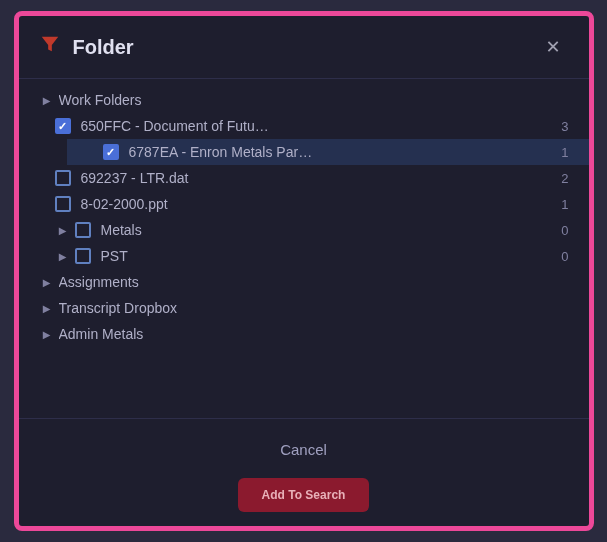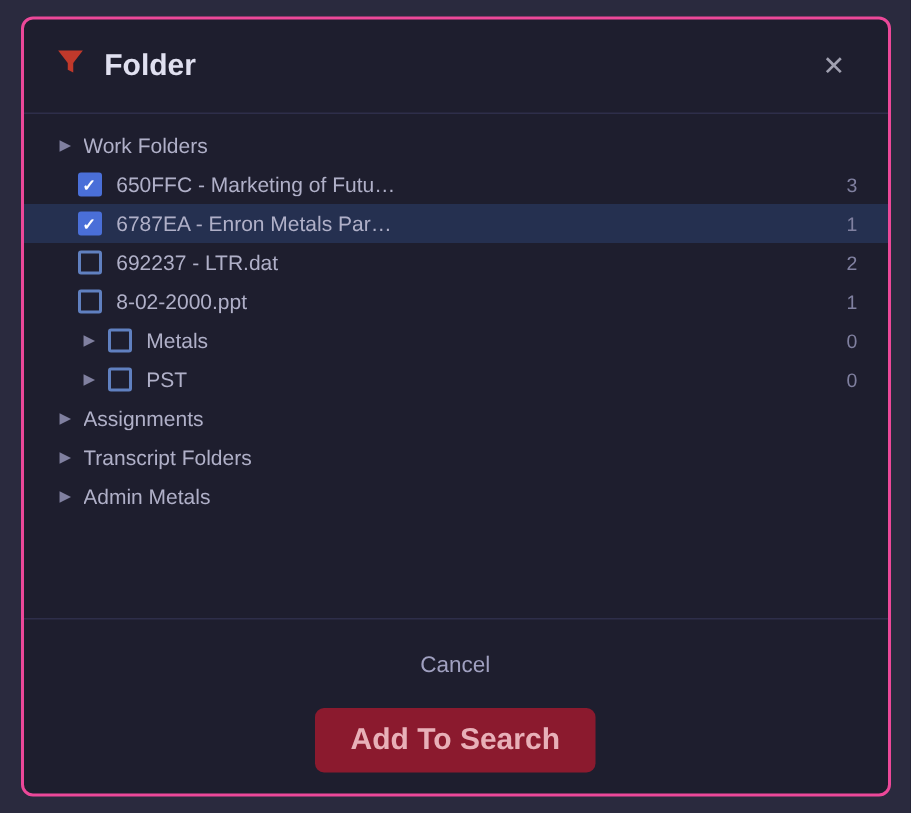--- a/index.html
+++ b/index.html
@@ -6,21 +6,21 @@
     body {
       background: #2a2a3e;
       display: flex;
       align-items: center;
       justify-content: center;
       min-height: 100vh;
       font-family: Arial, sans-serif;
     }
     .dialog {
       background: #1e1e2e;
-      border: 2px solid #ec4899;
+      border: 5px solid #ec4899;
       border-radius: 8px;
       width: 580px;
       min-height: 520px;
       color: #c0c0d0;
       position: relative;
       padding: 0;
       display: flex;
       flex-direction: column;
     }
     .dialog-header {
@@ -134,30 +134,31 @@
       color: #a0a0c0;
       font-size: 15px;
       cursor: pointer;
       padding: 8px 16px;
       border-radius: 4px;
     }
     .btn-add {
       background: #8b1a2e;
       border: none;
       color: #e8b0b8;
-      font-size: 20px;
+      font-size: 12px;
       font-weight: bold;
       cursor: pointer;
       padding: 10px 24px;
       border-radius: 6px;
     }
 
     
     .tree-item.row-highlighted {
       background: #253050;
+      margin-left: 48px;
     }
   </style>
 </head>
 <body>
 
 <div class="dialog">
 
   <div class="dialog-header">
     <span class="funnel-icon">
       <svg width="22" height="22" viewBox="0 0 24 24" fill="#c0392b">
@@ -171,21 +172,21 @@
   <div class="dialog-body">
 
     <div class="tree-item">
       <span class="expand-arrow">▶</span>
       <span class="item-label">Work Folders</span>
     </div>
 
 
     <div class="tree-item indent1">
       <span class="checkbox checked"></span>
-      <span class="item-label">650FFC - Marketing of Futu…</span>
+      <span class="item-label">650FFC - Document of Futu…</span>
       <span class="item-count">3</span>
     </div>
 
     <div class="tree-item indent1 row-highlighted">
       <span class="checkbox checked"></span>
       <span class="item-label">6787EA - Enron Metals Par…</span>
       <span class="item-count">1</span>
     </div>
 
     <div class="tree-item indent1">
@@ -214,21 +215,21 @@
       <span class="item-count">0</span>
     </div>
 
     <div class="tree-item">
       <span class="expand-arrow">▶</span>
       <span class="item-label">Assignments</span>
     </div>
 
     <div class="tree-item">
       <span class="expand-arrow">▶</span>
-      <span class="item-label">Transcript Folders</span>
+      <span class="item-label">Transcript Dropbox</span>
     </div>
 
     <div class="tree-item">
       <span class="expand-arrow">▶</span>
       <span class="item-label">Admin Metals</span>
     </div>
 
   </div>
 
   <div class="dialog-footer">

